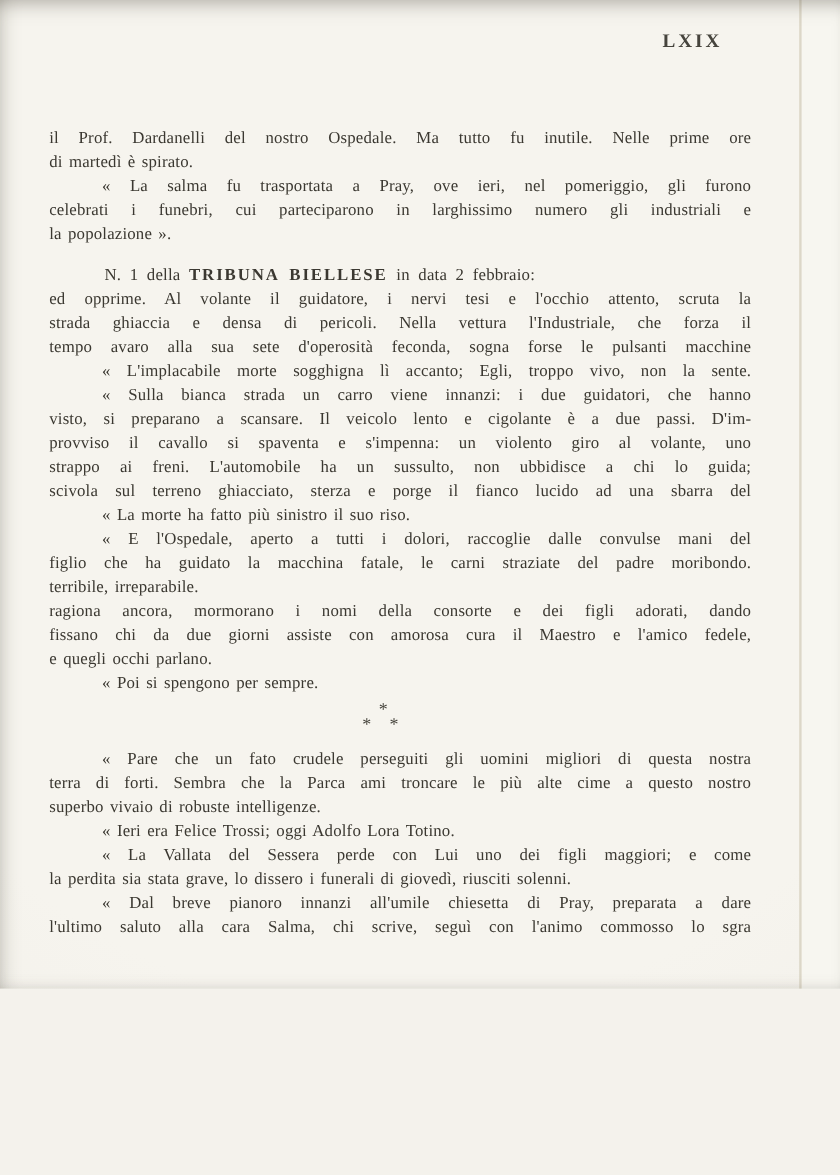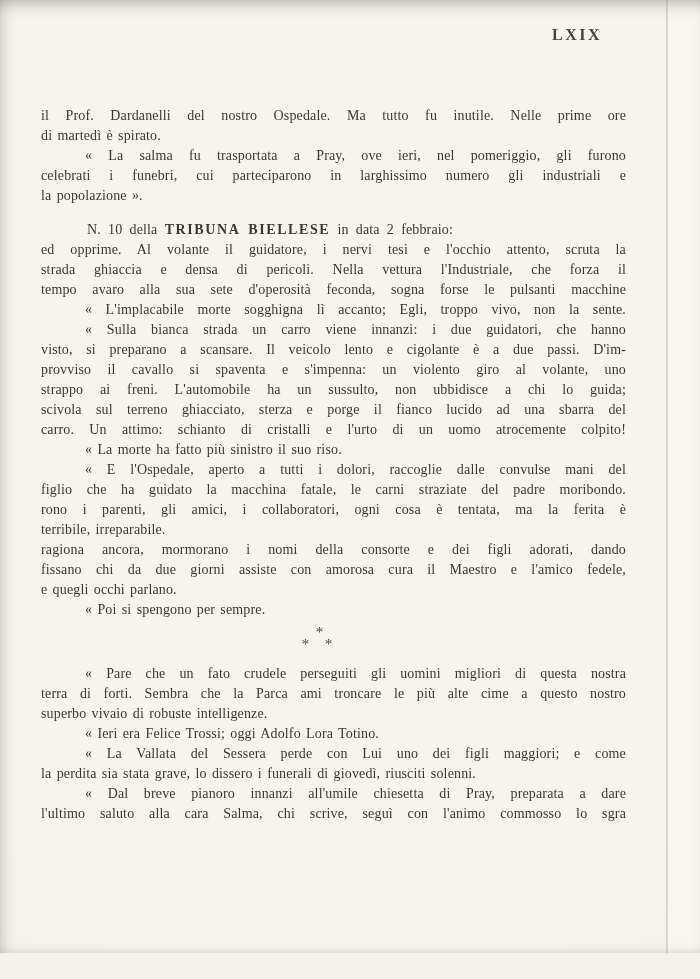--- a/index.html
+++ b/index.html
@@ -1,17 +1,17 @@
 <!DOCTYPE html>
 <html><head>
 <meta charset="utf-8">
 <style>
   html,body{margin:0;padding:0;background:#f4f2ec;}
   .page{
-    position:relative;width:700px;height:953px;overflow:hidden;
+    position:relative;width:700px;height:824px;overflow:hidden;
     background:
       radial-gradient(130% 110% at 48% 42%, #f6f4ee 55%, #f0eee7 92%, #eae8e0 100%);
     font-family:"Liberation Serif","DejaVu Serif",serif;
     color:#3b3831;
   }
   
   .page::before{
     content:"";position:absolute;inset:0;pointer-events:none;z-index:5;
     box-shadow:
       inset 0 14px 16px -12px rgba(100,95,85,.50),
@@ -67,44 +67,42 @@
   <div class="text-block">
       <div class="para">
         <div class="line">il Prof. Dardanelli del nostro Ospedale. Ma tutto fu inutile. Nelle prime ore</div>
         <div class="line endline">di martedì è spirato.</div>
       </div>
       <div class="para">
         <div class="line indent">« La salma fu trasportata a Pray, ove ieri, nel pomeriggio, gli furono</div>
         <div class="line">celebrati i funebri, cui parteciparono in larghissimo numero gli industriali e</div>
         <div class="line endline">la popolazione ».</div>
       </div>
-      <div class="line heading endline"><span>N. 10 della </span><span class="heading-bold">TRIBUNA BIELLESE</span><span> in data 2 febbraio:</span></div>
+      <div class="line heading endline"><span>N. 1 della </span><span class="heading-bold">TRIBUNA BIELLESE</span><span> in data 2 febbraio:</span></div>
       <div class="para">
         <div class="line">ed opprime. Al volante il guidatore, i nervi tesi e l'occhio attento, scruta la</div>
         <div class="line">strada ghiaccia e densa di pericoli. Nella vettura l'Industriale, che forza il</div>
         <div class="line">tempo avaro alla sua sete d'operosità feconda, sogna forse le pulsanti macchine</div>
       </div>
       <div class="para">
         <div class="line indent">« L'implacabile morte sogghigna lì accanto; Egli, troppo vivo, non la sente.</div>
       </div>
       <div class="para">
         <div class="line indent">« Sulla bianca strada un carro viene innanzi: i due guidatori, che hanno</div>
         <div class="line">visto, si preparano a scansare. Il veicolo lento e cigolante è a due passi. D'im-</div>
         <div class="line">provviso il cavallo si spaventa e s'impenna: un violento giro al volante, uno</div>
         <div class="line">strappo ai freni. L'automobile ha un sussulto, non ubbidisce a chi lo guida;</div>
         <div class="line">scivola sul terreno ghiacciato, sterza e porge il fianco lucido ad una sbarra del</div>
-        <div class="line">carro. Un attimo: schianto di cristalli e l'urto di un uomo atrocemente colpito!</div>
       </div>
       <div class="para">
         <div class="line indent endline">« La morte ha fatto più sinistro il suo riso.</div>
       </div>
       <div class="para">
         <div class="line indent">« E l'Ospedale, aperto a tutti i dolori, raccoglie dalle convulse mani del</div>
         <div class="line">figlio che ha guidato la macchina fatale, le carni straziate del padre moribondo.</div>
-        <div class="line">rono i parenti, gli amici, i collaboratori, ogni cosa è tentata, ma la ferita è</div>
         <div class="line endline">terribile, irreparabile.</div>
       </div>
       <div class="para">
         <div class="line">ragiona ancora, mormorano i nomi della consorte e dei figli adorati, dando</div>
         <div class="line">fissano chi da due giorni assiste con amorosa cura il Maestro e l'amico fedele,</div>
         <div class="line endline">e quegli occhi parlano.</div>
       </div>
       <div class="para">
         <div class="line indent endline">« Poi si spengono per sempre.</div>
       </div>

